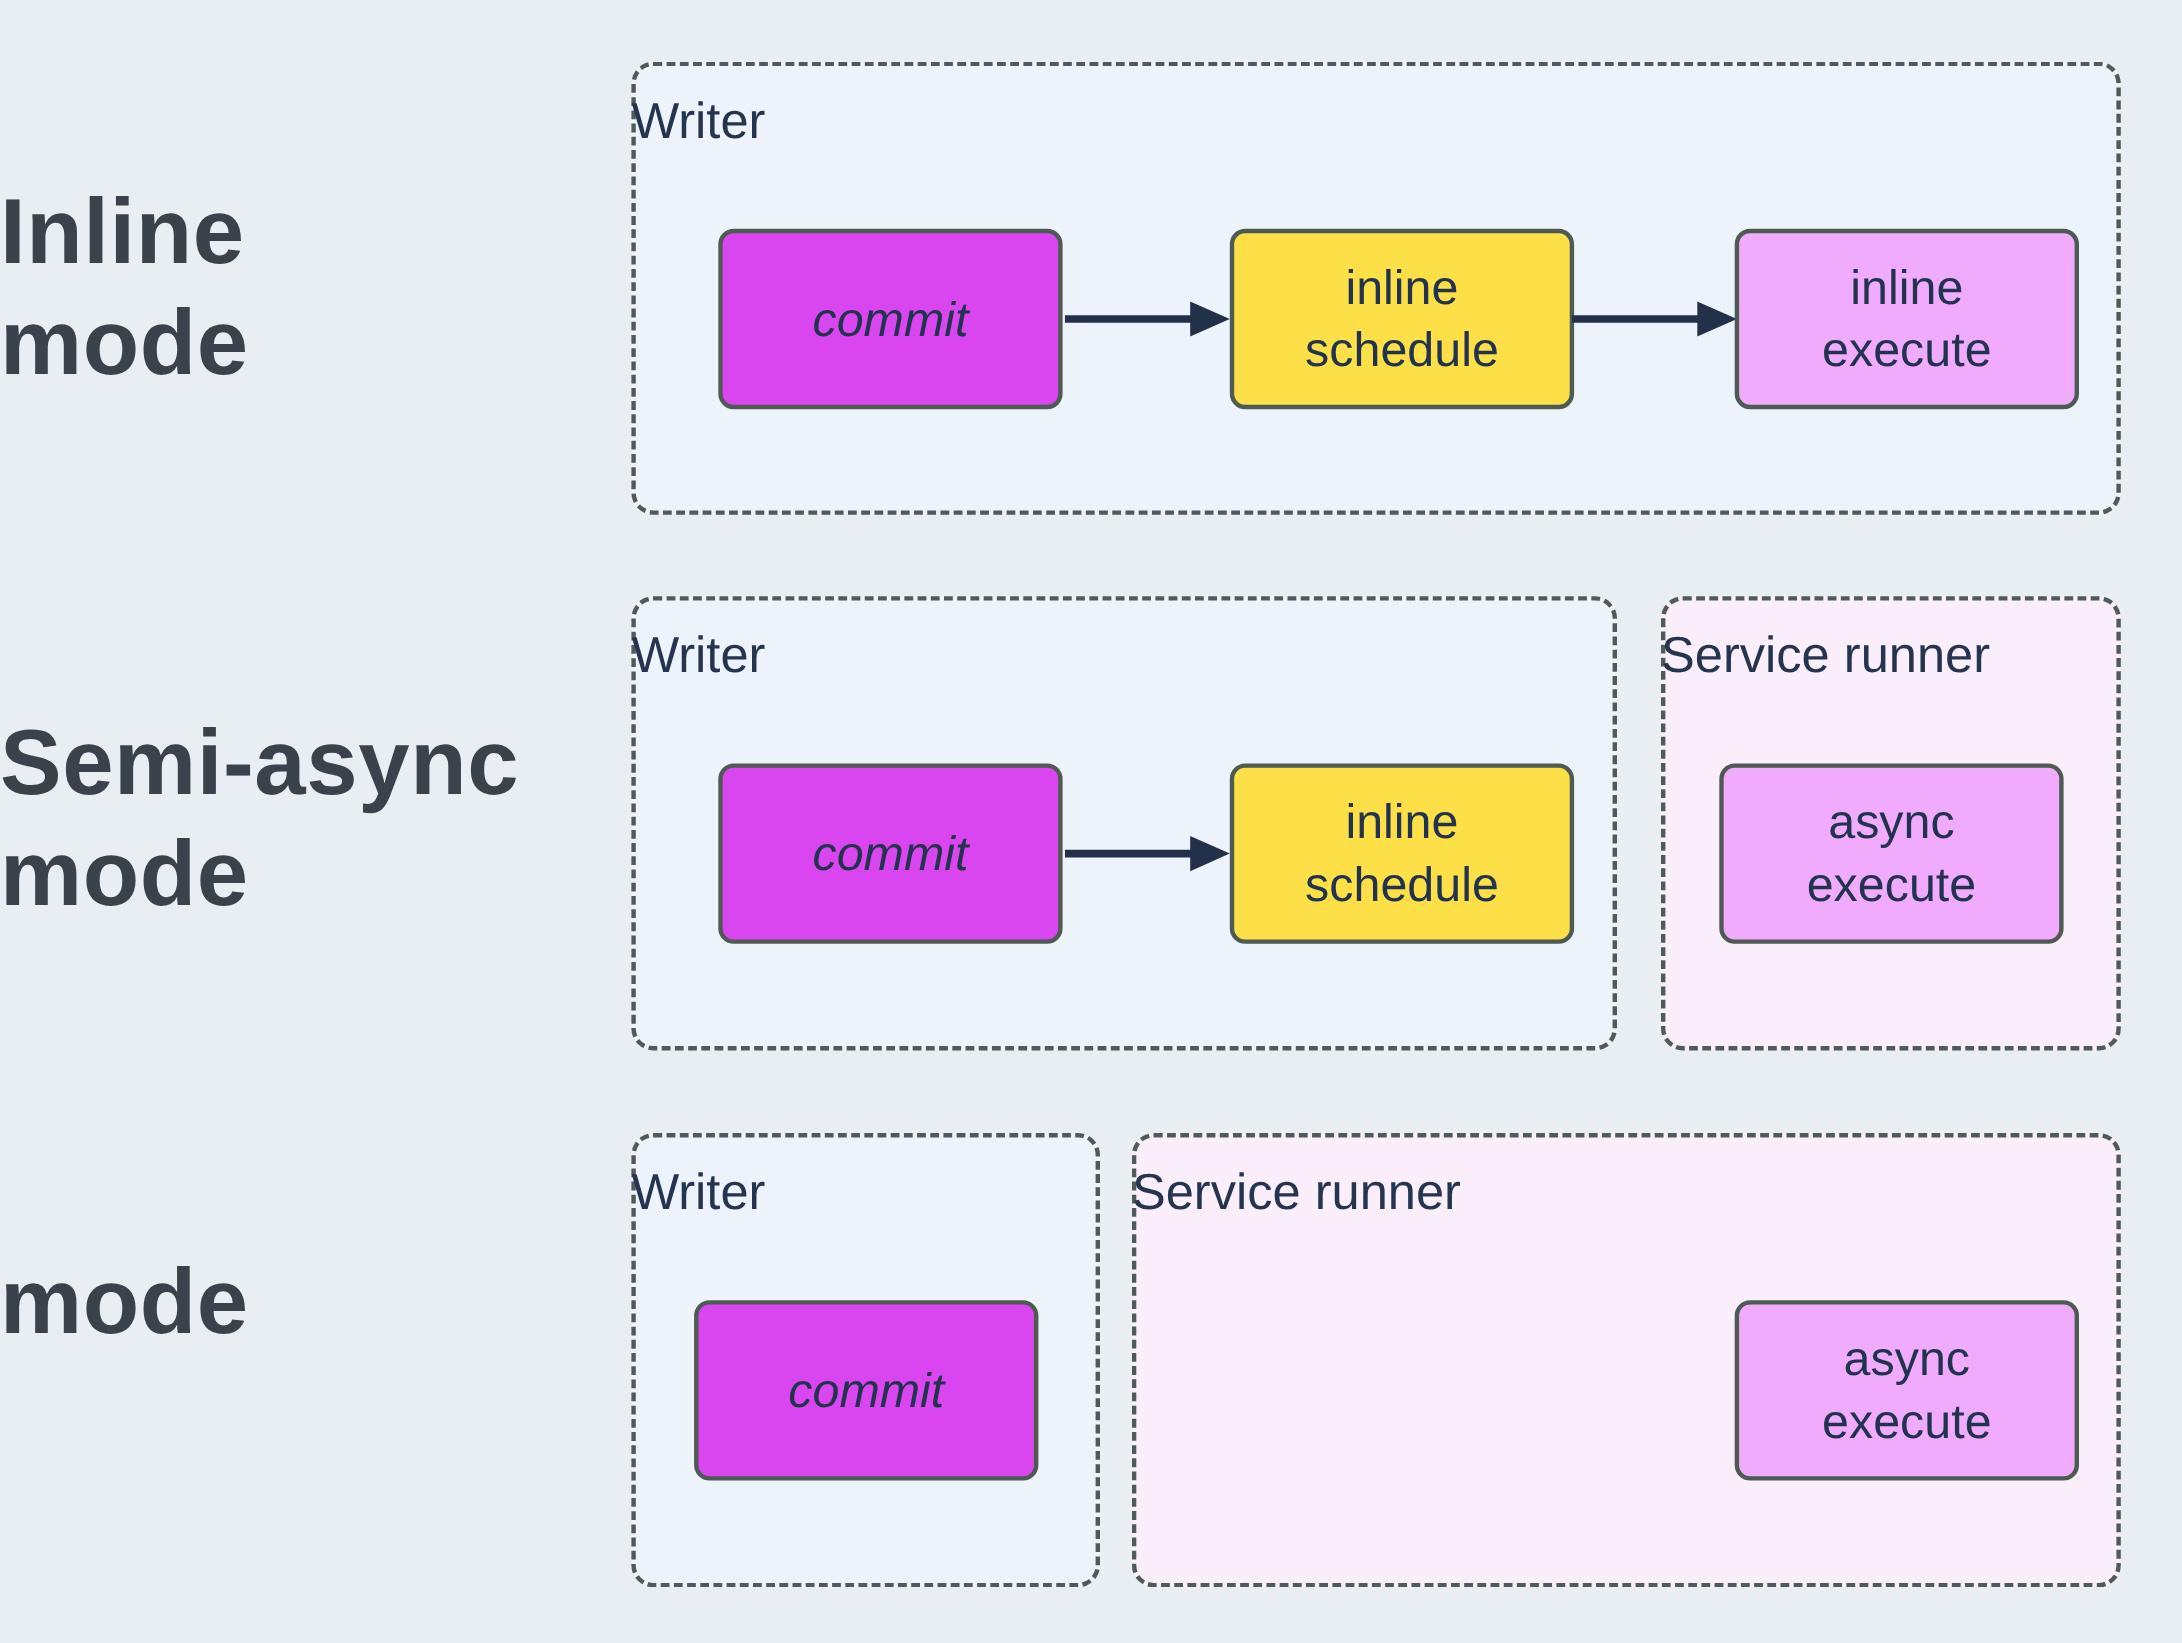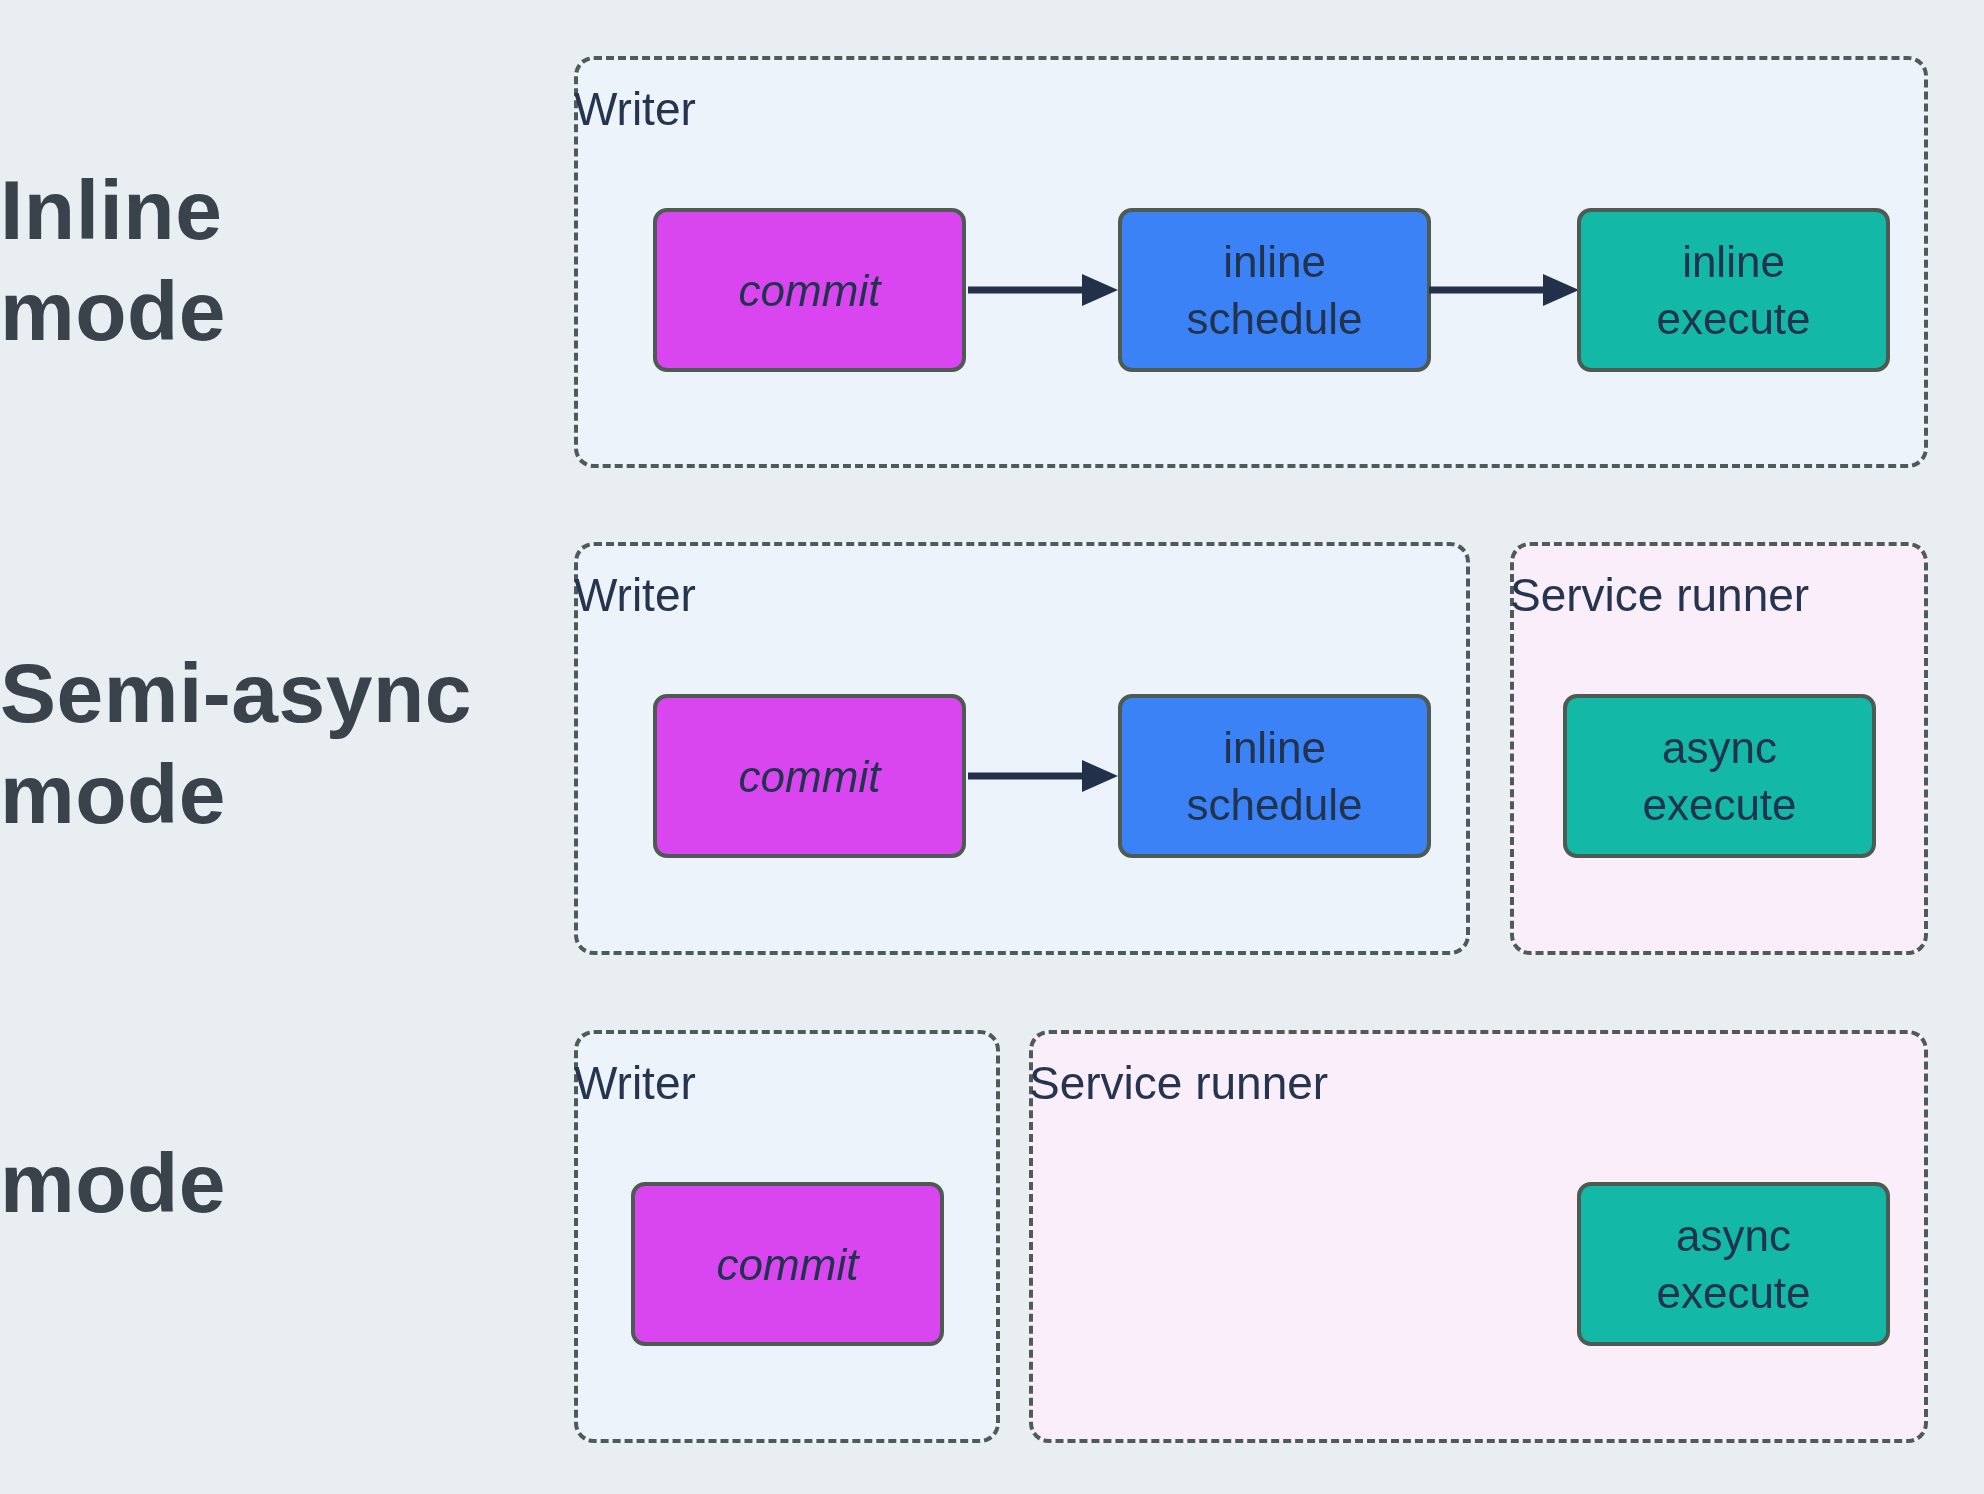--- a/index.html
+++ b/index.html
@@ -52,22 +52,22 @@
     display: flex;
     align-items: center;
     justify-content: center;
     text-align: center;
     font-size: 44px;
     line-height: 57px;
     color: #22334e;
   }
   .node .node-text { width: 230px; }
   .node.commit   { background: #d946ef; font-style: italic; }
-  .node.schedule { background: #3b82f6; }
-  .node.execute  { background: #14b8a6; }
+  .node.schedule { background: #fde047; }
+  .node.execute  { background: #f0abfc; }
 
   .arrow { position: absolute; width: 150px; height: 36px; }
 </style>
 </head>
 <body>
 
 <div class="canvas">
 
   <div class="mode-label" style="top:160px;">
     <div>Inline</div>

